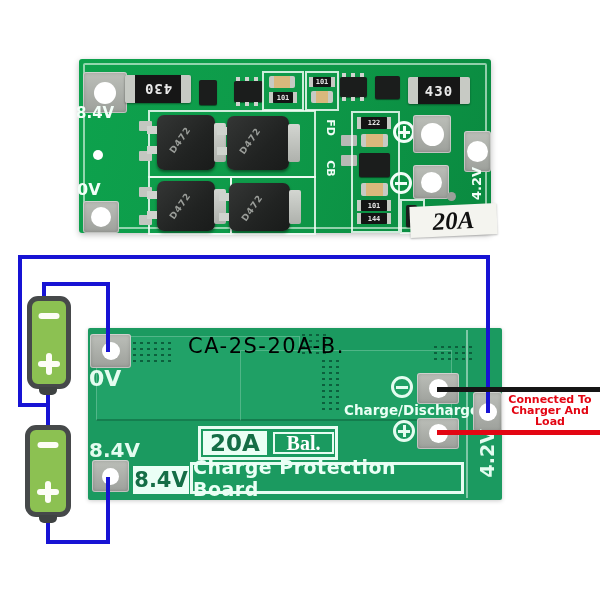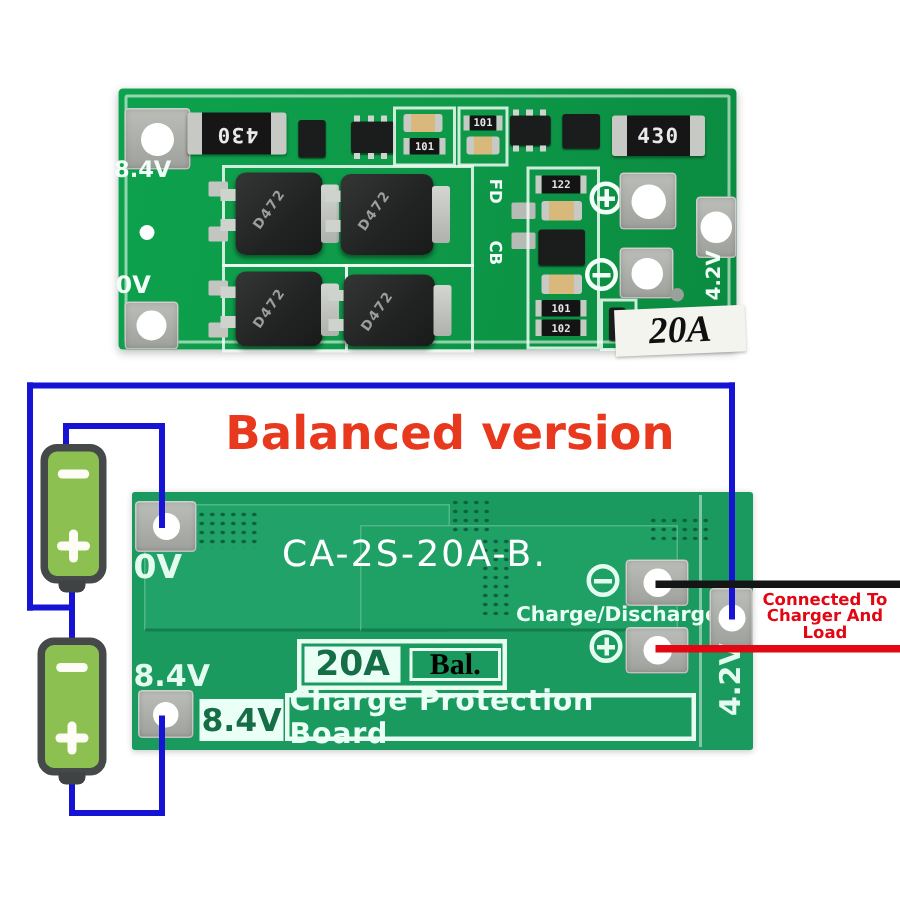--- a/index.html
+++ b/index.html
@@ -146,21 +146,21 @@
     <div class="spad" style="left:262px;top:76px;width:16px;height:11px;background:#b7bab5;"></div>
     <div class="spad" style="left:262px;top:96px;width:16px;height:11px;background:#b7bab5;"></div>
     <div class="silktext" style="left:243px;top:103px;font-size:11px;transform:rotate(90deg);">CB</div>
 
     <div class="wbox" style="left:272px;top:52px;width:45px;height:118px;">
       <div class="smd" style="left:8px;top:4px;width:26px;height:12px;">122</div>
       <div class="cap" style="left:8px;top:21px;width:27px;height:13px;"></div>
       <div class="chip" style="left:6px;top:40px;width:31px;height:24px;"></div>
       <div class="cap" style="left:8px;top:70px;width:27px;height:13px;"></div>
       <div class="smd" style="left:8px;top:87px;width:26px;height:11px;">101</div>
-      <div class="smd" style="left:8px;top:100px;width:26px;height:11px;">102</div>
+      <div class="smd" style="left:8px;top:100px;width:26px;height:11px;">144</div>
     </div>
     <div class="wbox" style="left:321px;top:140px;width:21px;height:31px;">
       <div class="chip" style="left:4px;top:4px;width:11px;height:22px;"></div>
     </div>
 
     <div class="csym white" style="left:314px;top:62px;width:22px;height:22px;">
         <div class="hb"></div>
         <div class="vb"></div>
       </div>
     <div class="csym white" style="left:311px;top:113px;width:22px;height:22px;">
@@ -177,21 +177,20 @@
         <div class="hole" style="width:21px;height:21px;"></div>
       </div>
     <div class="silktext vtext" style="left:390px;top:108px;font-size:13px;">4.2V</div>
     <div class="abs" style="left:368px;top:133px;width:9px;height:9px;background:#9aa09a;border-radius:50%;"></div>
 
     <div class="label20a">
         <span>20A</span>
       </div>
   </div>
 
-  <div class="title">Balanced version</div>
 
   <div class="wire-blue" style="left:18px;top:255px;width:472px;height:4px;"></div>
   <div class="wire-blue" style="left:18px;top:255px;width:4px;height:152px;"></div>
   <div class="wire-blue" style="left:486px;top:255px;width:4px;height:158px;"></div>
   <div class="wire-blue" style="left:42px;top:282px;width:4px;height:18px;"></div>
   <div class="wire-blue" style="left:42px;top:282px;width:68px;height:4px;"></div>
   <div class="wire-blue" style="left:106px;top:282px;width:4px;height:70px;"></div>
   <div class="wire-blue" style="left:18px;top:403px;width:32px;height:4px;"></div>
   <div class="wire-blue" style="left:46px;top:387px;width:4px;height:42px;"></div>
   <div class="wire-blue" style="left:46px;top:513px;width:4px;height:31px;"></div>
@@ -216,40 +215,40 @@
     <div class="dots" style="left:36px;top:12px;width:48px;height:26px;"></div>
     <div class="dots" style="left:212px;top:4px;width:26px;height:24px;"></div>
     <div class="dots" style="left:232px;top:30px;width:22px;height:52px;"></div>
     <div class="dots" style="left:344px;top:16px;width:44px;height:16px;"></div>
 
     <div class="pad" style="left:2px;top:6px;width:41px;height:34px;">
         <div class="hole" style="width:18px;height:18px;"></div>
       </div>
     <div class="silktext" style="left:1px;top:38px;font-size:22px;color:#e4fcf0;">0V</div>
 
-    <div class="silktext" style="left:100px;top:27px;font-size:24px;font-weight:normal;letter-spacing:1.5px;color:#ffffff;">CA-2S-20A-B.</div>
+    <div class="silktext" style="left:100px;top:6px;font-size:21px;font-weight:normal;letter-spacing:1.5px;color:#000000;">CA-2S-20A-B.</div>
 
     <div class="csym mint" style="left:303px;top:48px;width:22px;height:22px;">
         <div class="hb"></div>
       </div>
     <div class="pad" style="left:329px;top:45px;width:42px;height:31px;">
         <div class="hole" style="width:19px;height:19px;"></div>
       </div>
     <div class="silktext" style="left:256px;top:74px;width:128px;font-size:13.5px;text-align:right;color:#eafff5;">Charge/Discharge</div>
     <div class="csym mint" style="left:305px;top:92px;width:22px;height:22px;">
         <div class="hb"></div>
         <div class="vb"></div>
       </div>
     <div class="pad" style="left:329px;top:90px;width:42px;height:31px;">
         <div class="hole" style="width:19px;height:19px;"></div>
       </div>
 
     <div class="mint-box" style="left:110px;top:98px;width:140px;height:34px;">
       <div class="fill-box" style="left:2px;top:2px;width:64px;height:24px;font-size:23px;">20A</div>
-      <div class="mint-box serif" style="left:72px;top:3px;width:61px;height:22px;border-width:2px;color:#000000;font-size:20px;font-weight:bold;">Bal.</div>
+      <div class="mint-box serif" style="left:72px;top:3px;width:61px;height:22px;border-width:2px;color:#ffffff;font-size:20px;font-weight:bold;">Bal.</div>
     </div>
 
     <div class="silktext" style="left:1px;top:110px;font-size:20px;color:#e4fcf0;">8.4V</div>
     <div class="pad" style="left:4px;top:132px;width:37px;height:32px;">
         <div class="hole" style="width:17px;height:17px;"></div>
       </div>
     <div class="fill-box" style="left:45px;top:138px;width:56px;height:28px;font-size:21px;">8.4V</div>
     <div class="mint-box" style="left:102px;top:134px;width:274px;height:32px;color:#eafff5;font-size:19px;font-weight:bold;letter-spacing:.5px;">Charge Protection Board</div>
 
     <div class="pad" style="left:385px;top:64px;width:29px;height:40px;">

